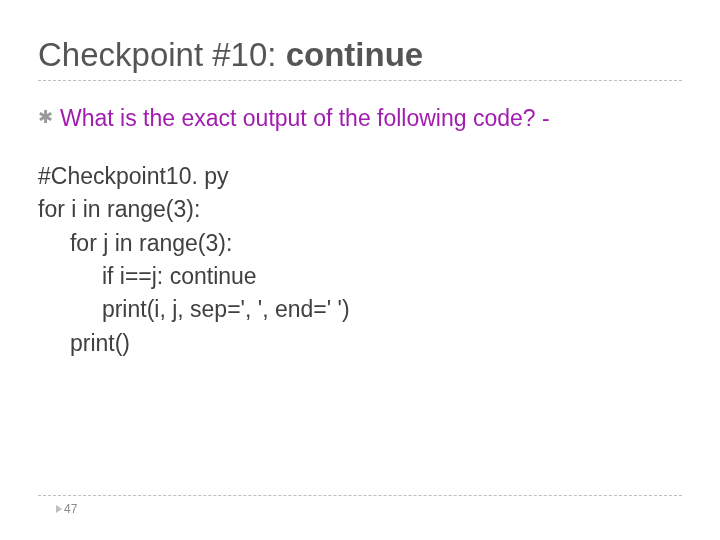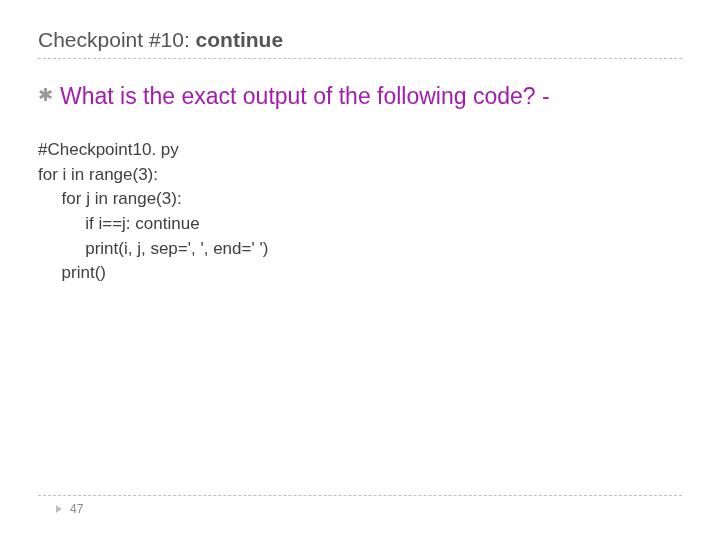--- a/index.html
+++ b/index.html
@@ -14,23 +14,23 @@
     position: relative;
   }
   .slide {
     position: relative;
     width: 720px;
     height: 540px;
     box-sizing: border-box;
     padding: 28px 38px 60px 38px;
   }
   .title {
-    font-size: 21px;
+    font-size: 33px;
     color: #555;
-    margin: 0 0 6px 0;
+    margin: 8px 0 6px 0;
     font-weight: 400;
   }
   .title .bold {
     font-weight: 700;
   }
   .dashed-top {
     border: none;
     border-top: 1px dashed #bfbfbf;
     margin: 2px 0 22px 0;
   }
@@ -45,41 +45,41 @@
     color: #9a9a9a;
     font-size: 18px;
     line-height: 28px;
   }
   .bullet-text {
     font-size: 23px;
     color: #a21caf;
     line-height: 1.35;
   }
   .code-block {
-    font-size: 17px;
+    font-size: 23px;
     color: #404040;
     line-height: 1.45;
     white-space: pre;
     font-family: Arial, Helvetica, sans-serif;
   }
   .footer {
     position: absolute;
     bottom: 24px;
     left: 38px;
     right: 38px;
   }
   .dashed-bottom {
     border: none;
     border-top: 1px dashed #bfbfbf;
     margin: 0 0 6px 0;
   }
   .page-row {
     display: flex;
     align-items: center;
-    gap: 8px;
+    gap: 2px;
     padding-left: 18px;
   }
   .page-arrow {
     width: 0;
     height: 0;
     border-top: 4px solid transparent;
     border-bottom: 4px solid transparent;
     border-left: 6px solid #bfbfbf;
   }
   .page-num {

